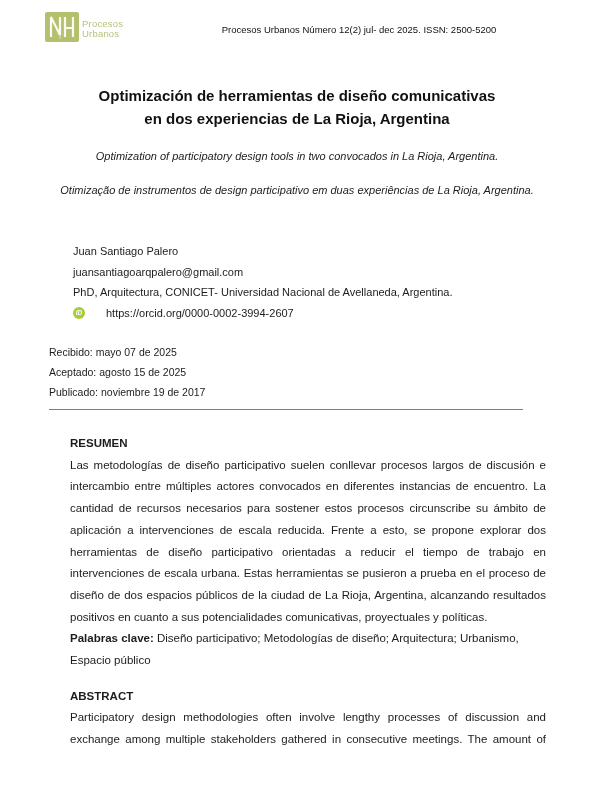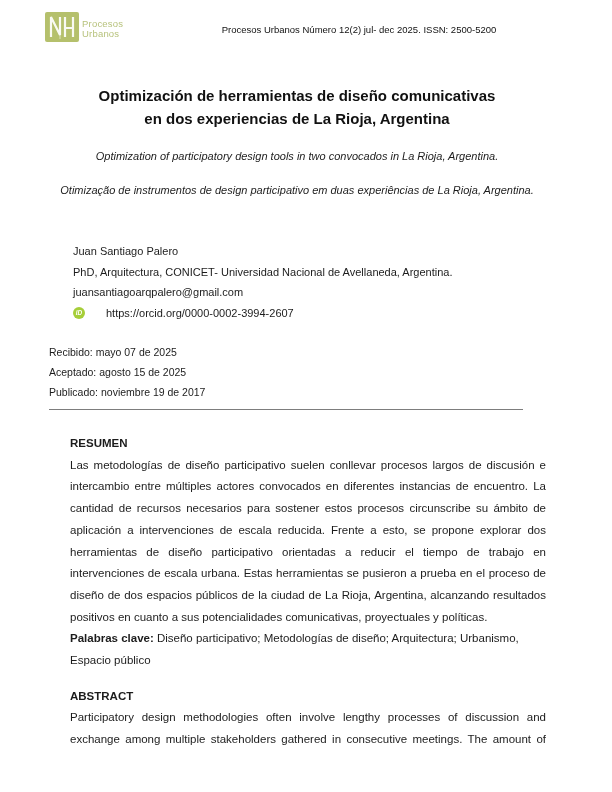--- a/index.html
+++ b/index.html
@@ -91,22 +91,22 @@
   <h1 class="title-main">
     <span>Optimización de herramientas de diseño comunicativas</span><br>
     <span>en dos experiencias de La Rioja, Argentina</span>
   </h1>
 
   <div class="subtitle-en">Optimization of participatory design tools in two convocados in La Rioja, Argentina.</div>
   <div class="subtitle-pt">Otimização de instrumentos de design participativo em duas experiências de La Rioja, Argentina.</div>
 
   <div class="author">
     <div class="line">Juan Santiago Palero</div>
+    <div class="line">juansantiagoarqpalero@gmail.com</div>
     <div class="line">PhD, Arquitectura, CONICET- Universidad Nacional de Avellaneda, Argentina.</div>
-    <div class="line">juansantiagoarqpalero@gmail.com</div>
     <div class="line orcid-line">
       <span class="orcid-badge">iD</span>
       <span>https://orcid.org/0000-0002-3994-2607</span>
     </div>
   </div>
 
   <div class="dates">
     <div class="line">Recibido: mayo 07 de 2025</div>
     <div class="line">Aceptado: agosto 15 de 2025</div>
     <div class="line">Publicado: noviembre 19 de 2017</div>

